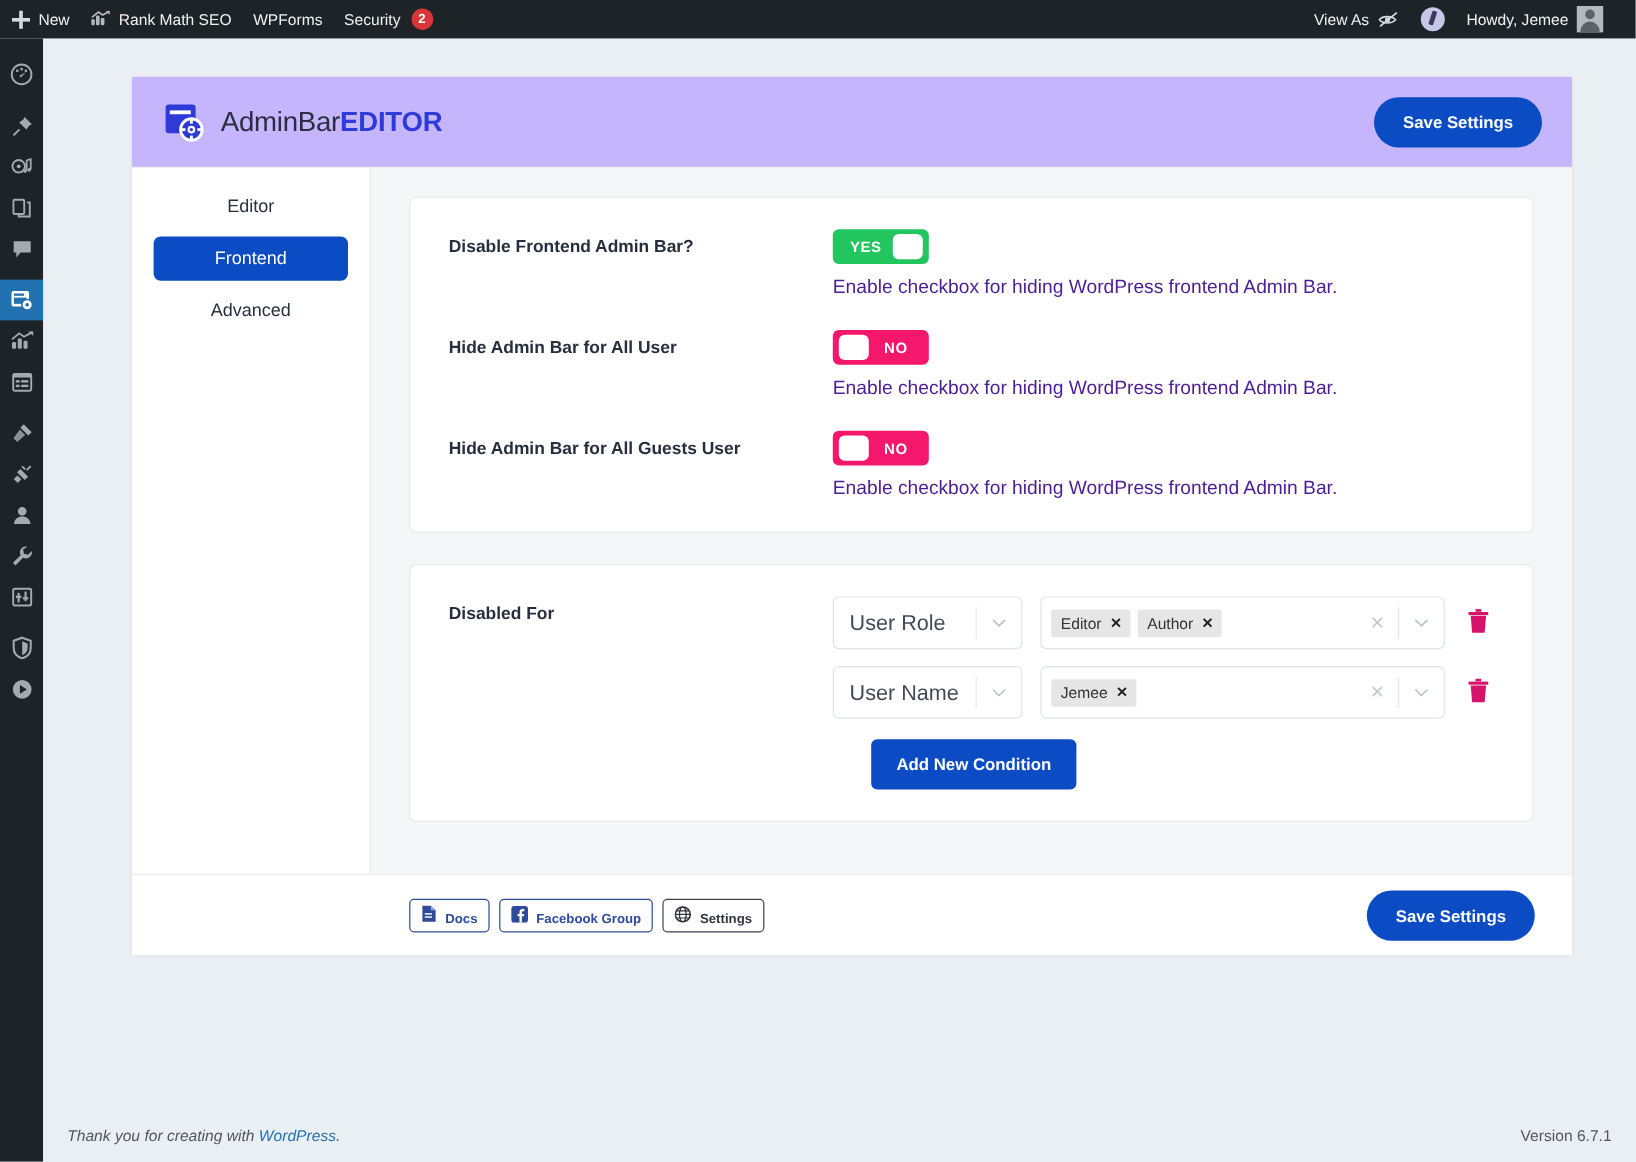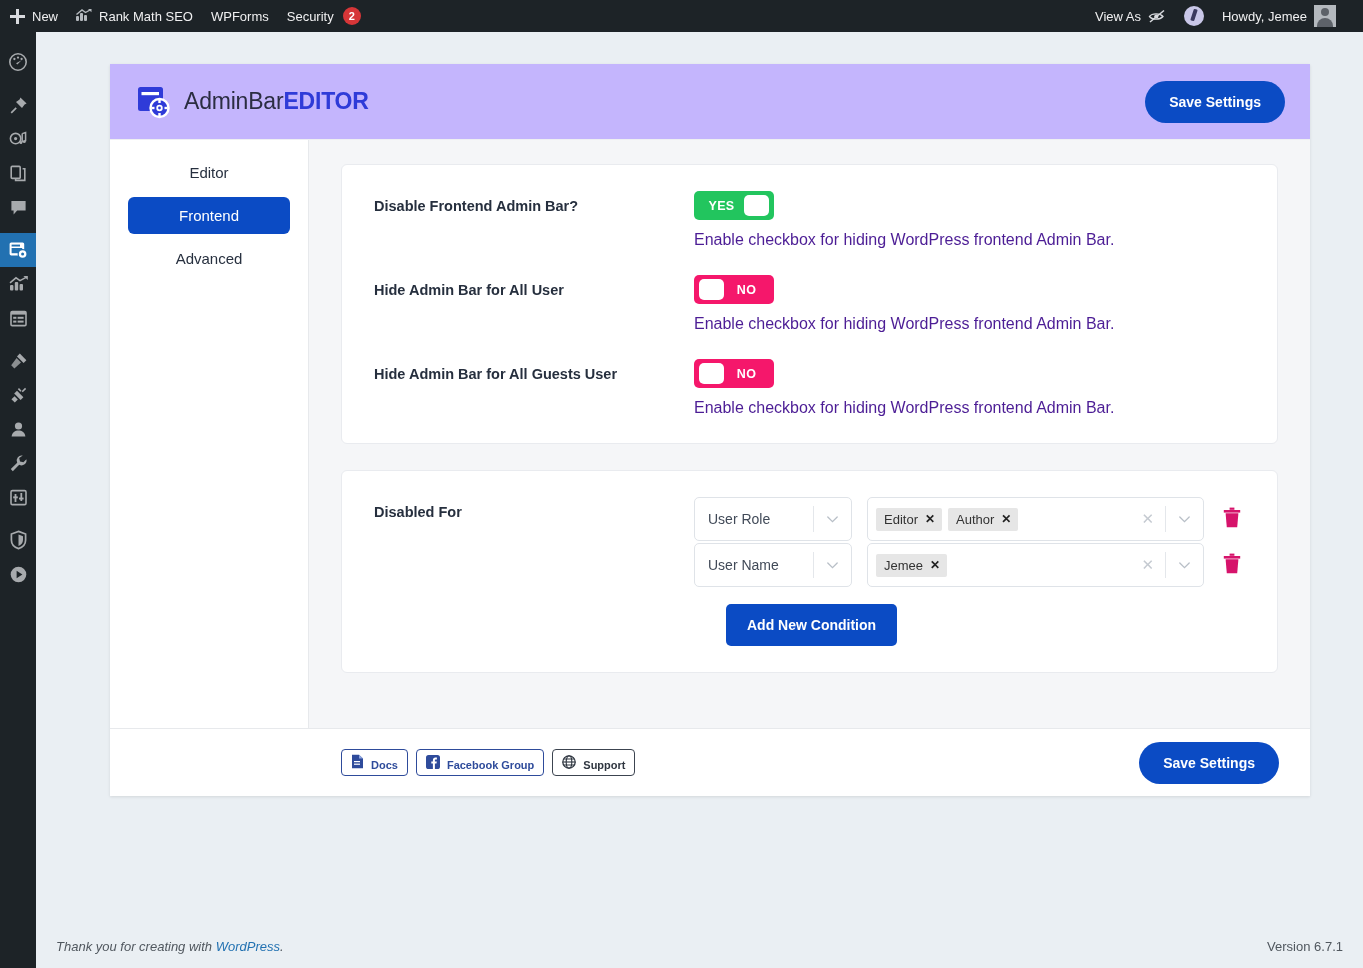--- a/index.html
+++ b/index.html
@@ -186,27 +186,27 @@
   .toggle.on { background: #22c55e; }
   .toggle.on .tlabel { order: 0; }
   .toggle.on .knob  { order: 1; }
   .toggle.off { background: #f5176b; }
   .toggle.off .knob { order: 0; }
   .toggle.off .tlabel { order: 1; }
   .help-text { margin-top: 11px; font-size: 16px; color: #4c1d95; }
 
   
   .cond-row { display: flex; align-items: center; gap: 15px; }
-  .cond-row + .cond-row { margin-top: 2px; }
+  .cond-row + .cond-row { margin-top: 14px; }
   .sel-box {
     width: 158px; height: 44px; flex: none;
     border: 1px solid #dfe3e8; border-radius: 5px;
     background: #fff;
     display: flex; align-items: center;
-    font-size: 14px; color: #414a58;
+    font-size: 18px; color: #414a58;
     padding-left: 13px;
     cursor: pointer;
   }
   .sel-box .caret-wrap {
     margin-left: auto; height: 26px;
     border-left: 1px solid #e4e7eb;
     width: 38px; display: flex; align-items: center; justify-content: center;
   }
   .multi-box {
     flex: 1; min-height: 44px;
@@ -703,21 +703,21 @@
         <button class="foot-btn dark">
           <span>
             <svg width="14" height="14" viewBox="0 0 14 14">
               <circle cx="7" cy="7" r="6.2" fill="none" stroke="#2f3640" stroke-width="1.3"></circle>
               <ellipse cx="7" cy="7" rx="2.8" ry="6.2" fill="none" stroke="#2f3640" stroke-width="1.1"></ellipse>
               <line x1="0.9" y1="7" x2="13.1" y2="7" stroke="#2f3640" stroke-width="1.1"></line>
               <line x1="1.9" y1="4" x2="12.1" y2="4" stroke="#2f3640" stroke-width="1"></line>
               <line x1="1.9" y1="10" x2="12.1" y2="10" stroke="#2f3640" stroke-width="1"></line>
             </svg>
           </span>
-          <span>Support</span>
+          <span>Settings</span>
         </button>
       </div>
 
       <button class="foot-save">Save Settings</button>
     </div>
 
   </div>
 
   <div id="wpfooter">
     <span class="thanks"><span>Thank you for creating with </span><a href="#">WordPress</a><span>.</span></span>

